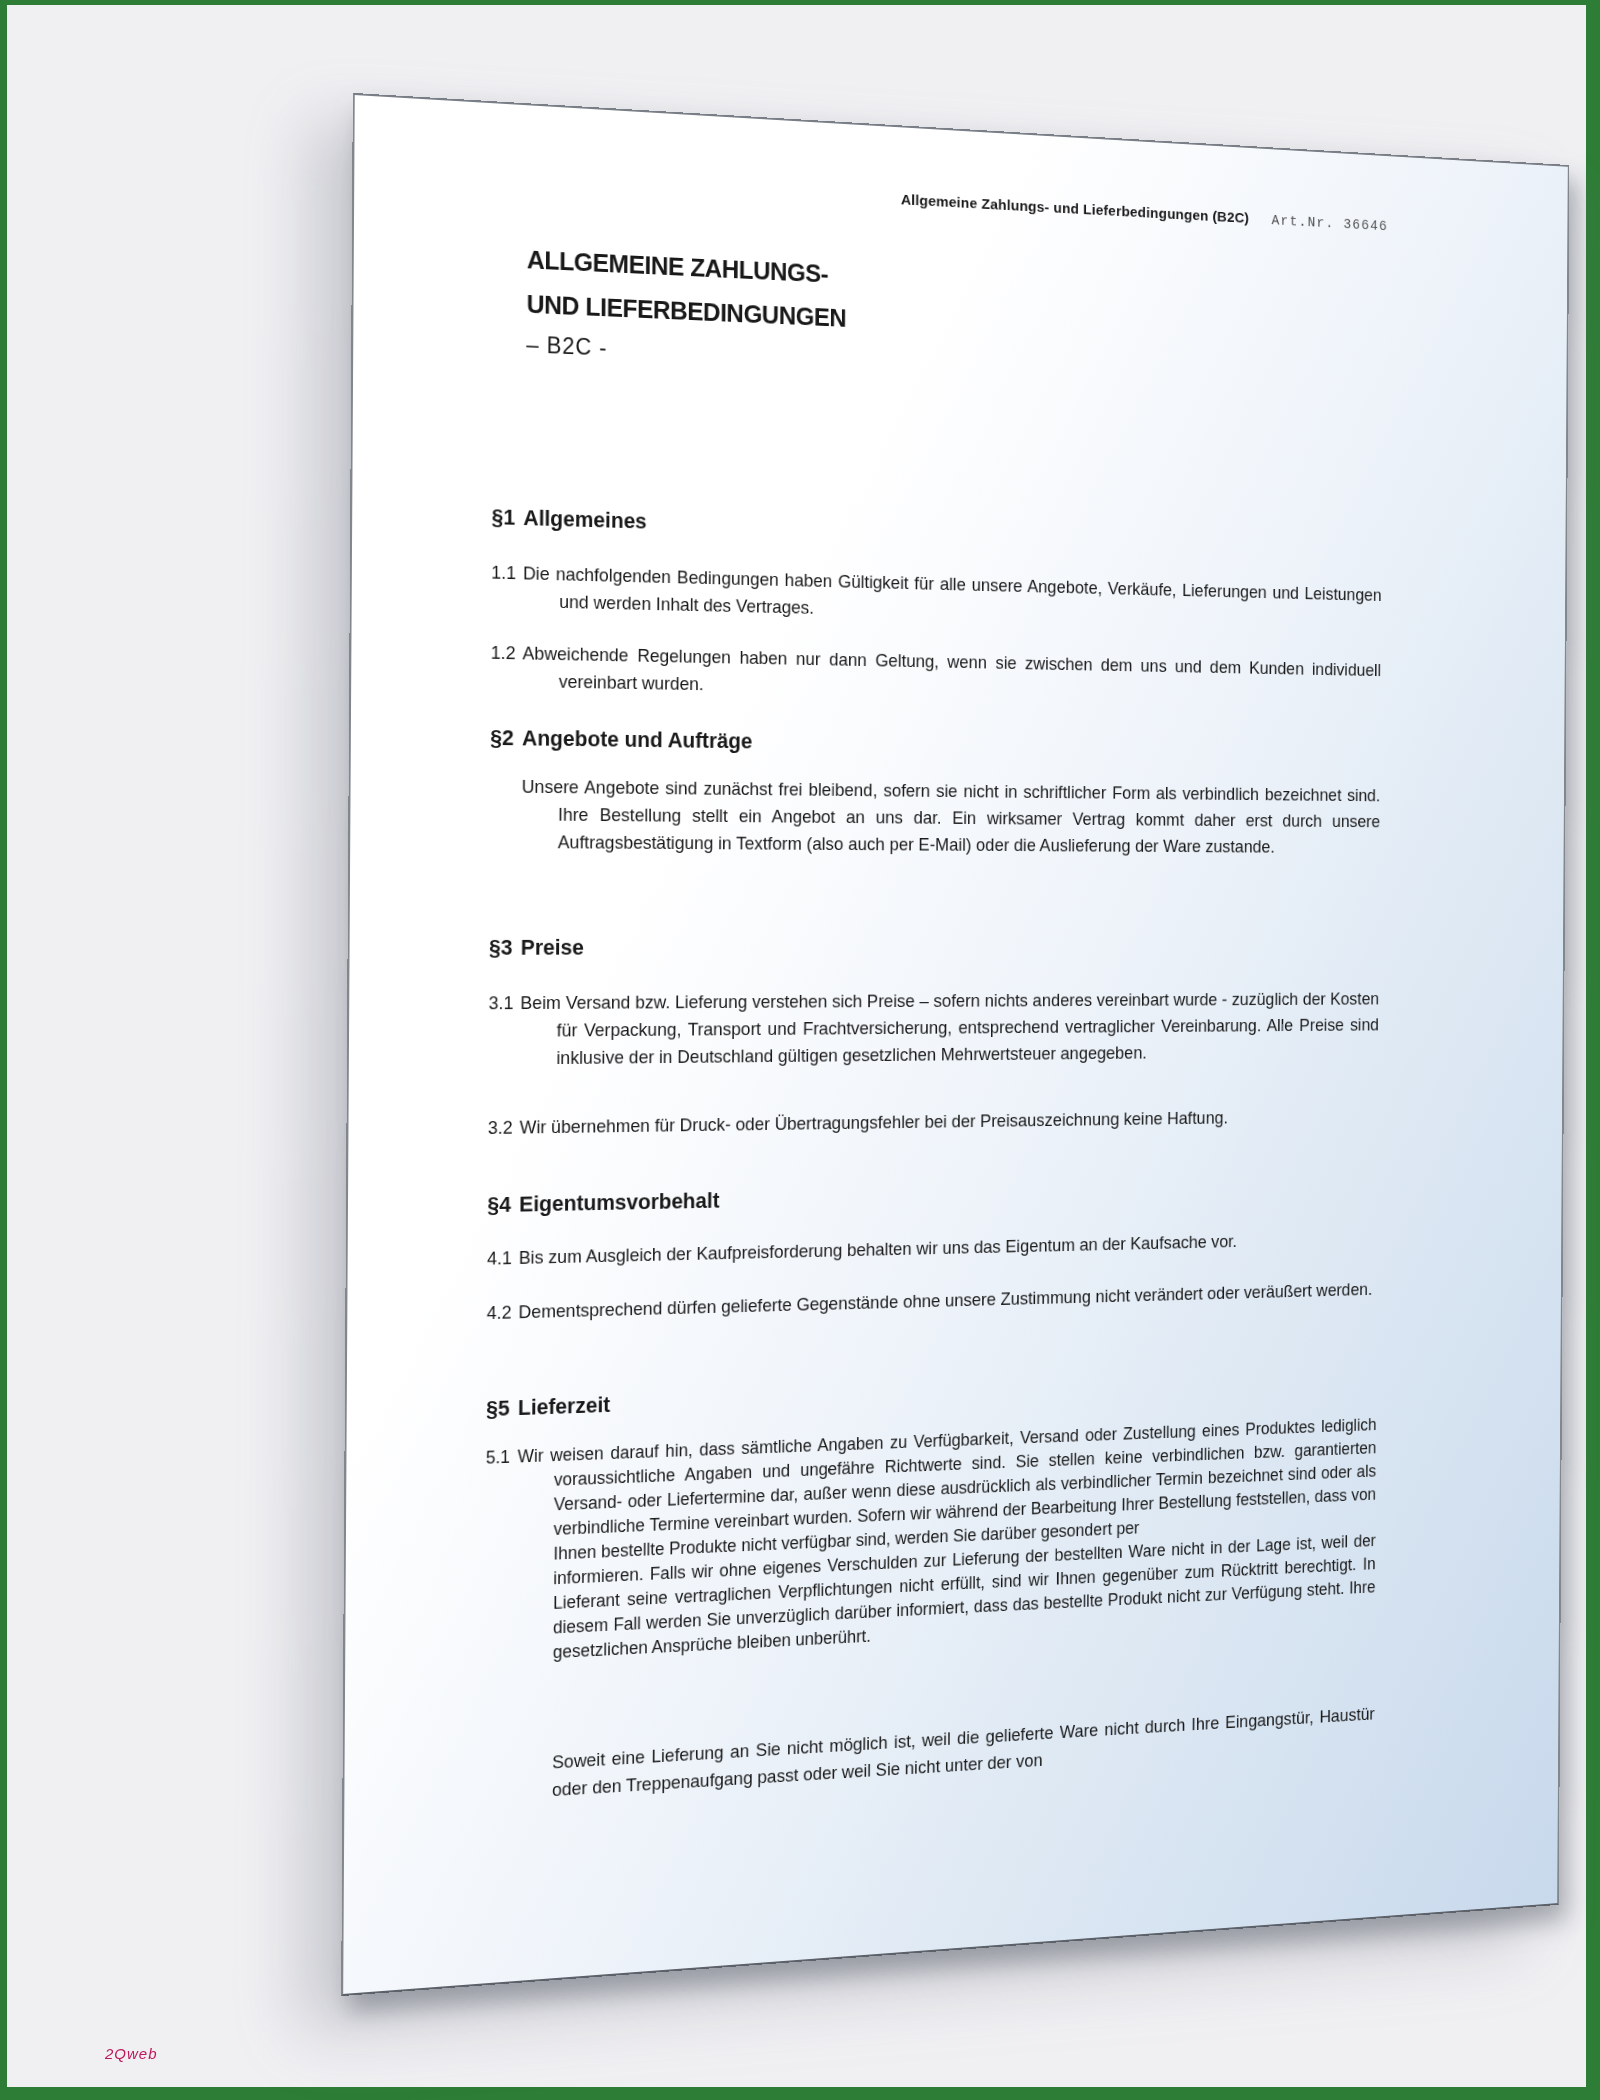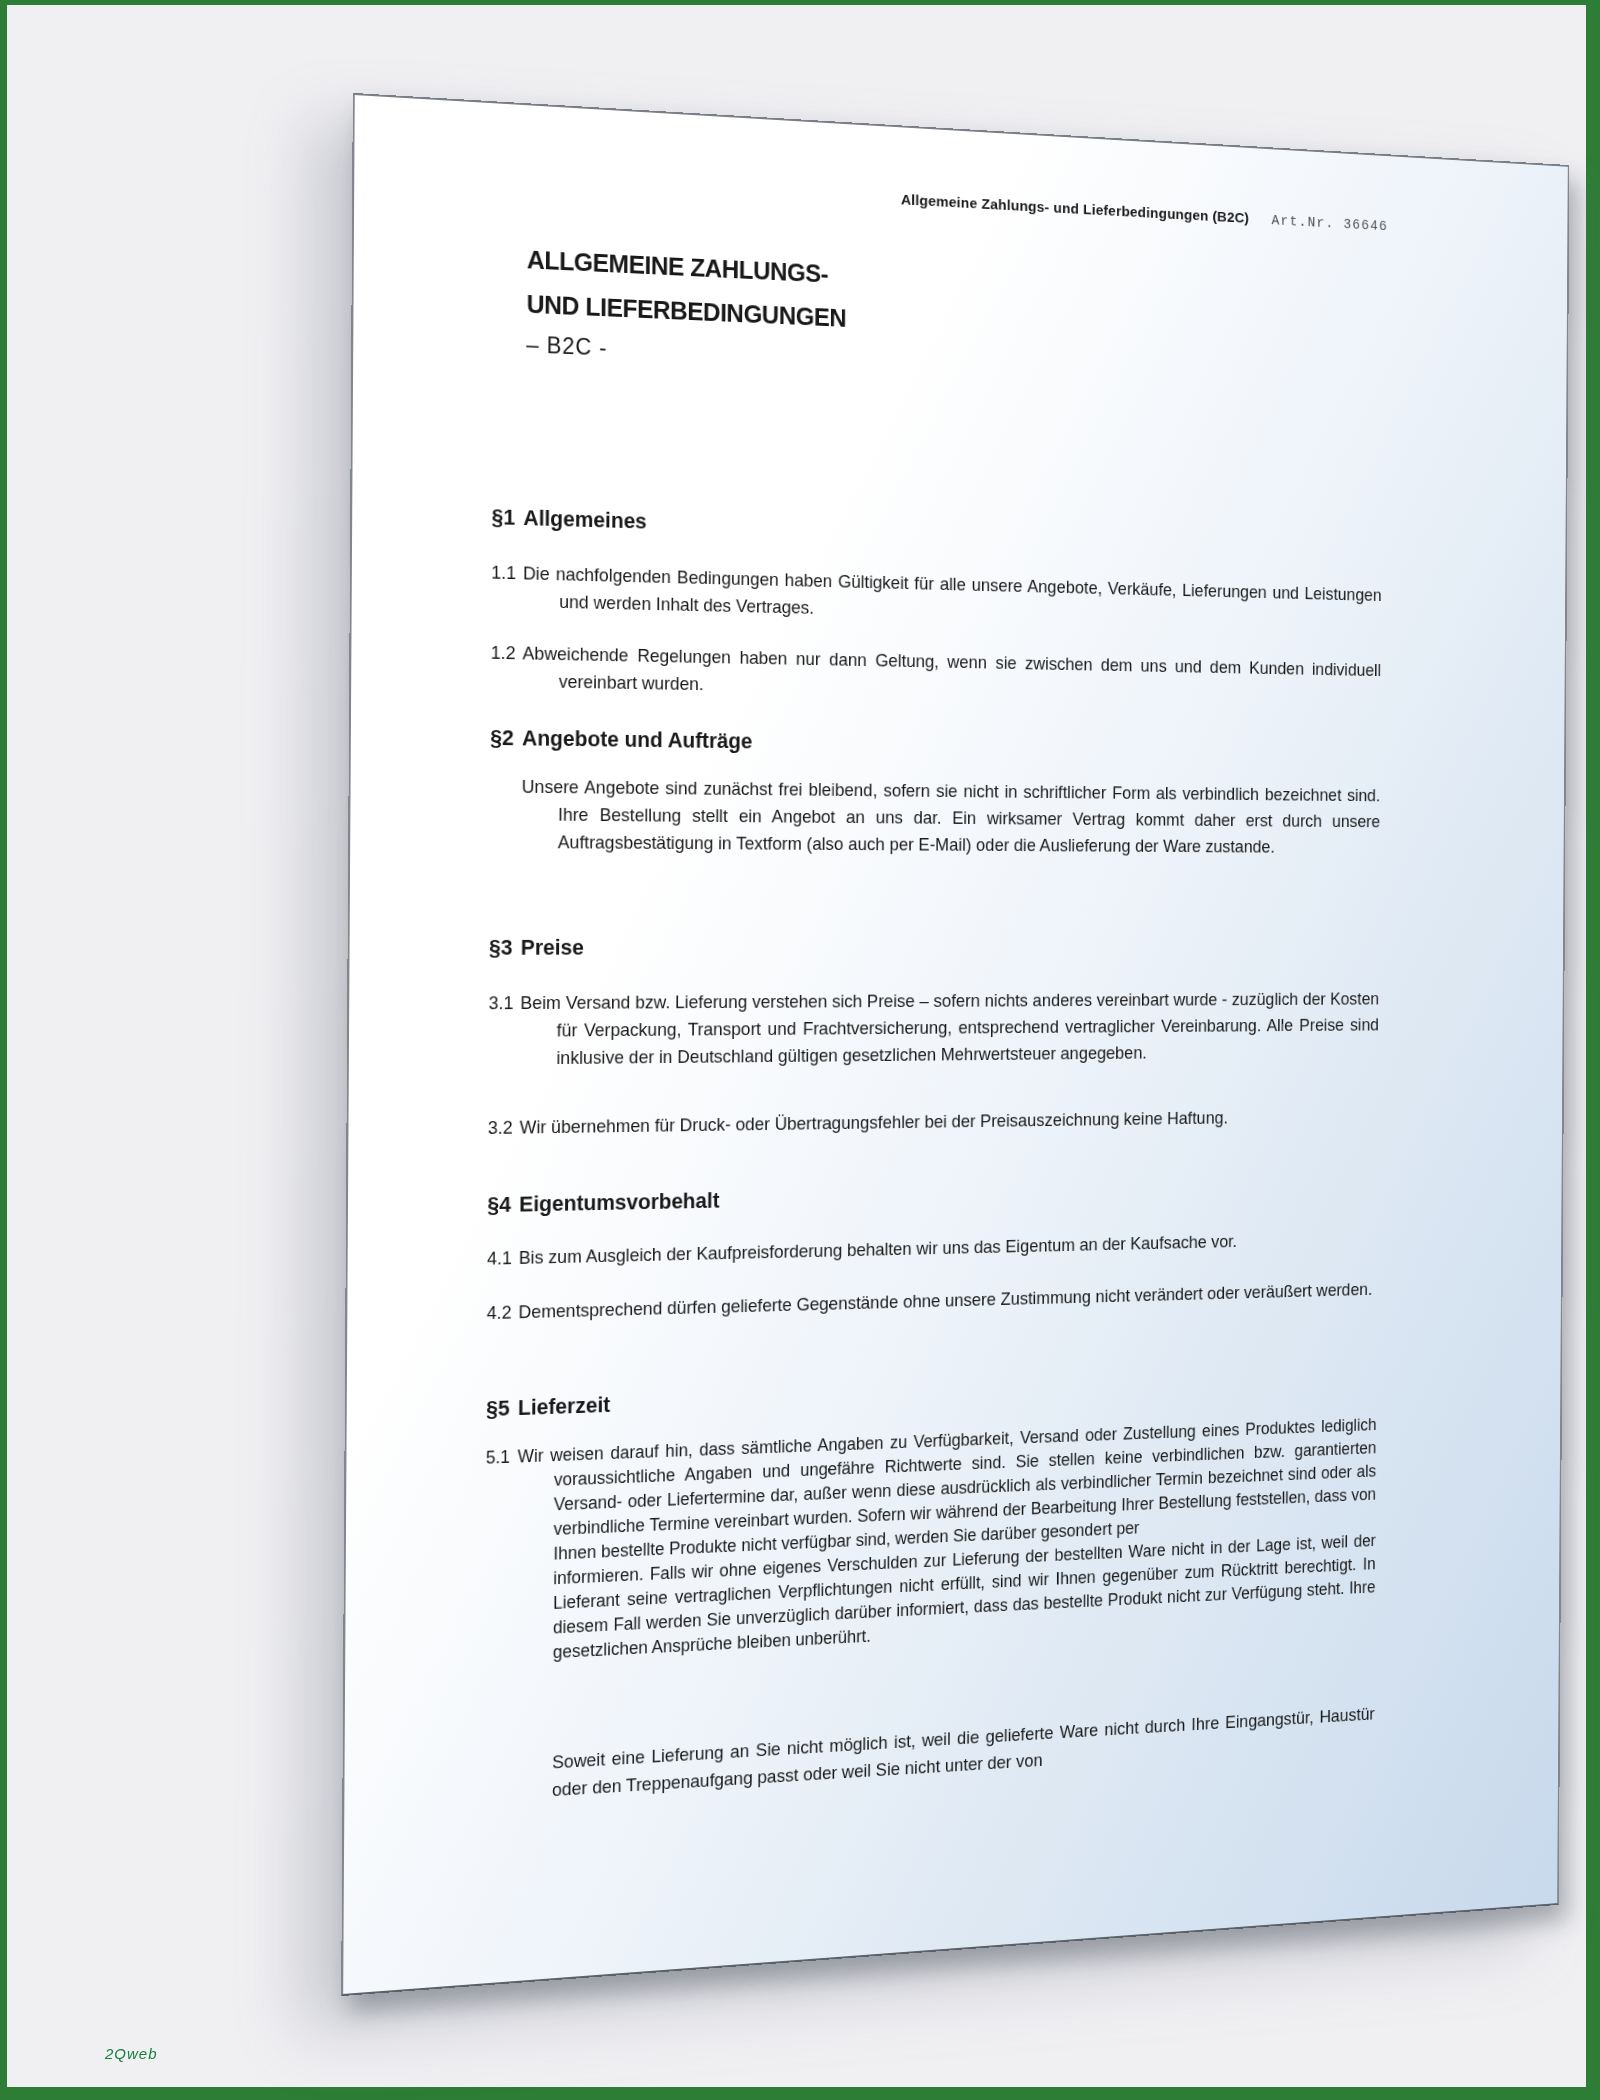--- a/index.html
+++ b/index.html
@@ -9,21 +9,21 @@
     font-family:"Liberation Sans",sans-serif;
   }
   .frame{
     position:absolute;inset:0;box-sizing:border-box;
     border-style:solid;border-width:5px 14px 13px 7px;border-color:#2e7d37;
     background:#f0f0f3;
   }
   .watermark{
     position:absolute;left:98px;top:2040px;
     font-size:15px;font-style:italic;letter-spacing:1px;
-    color:#15803d;
+    color:#be185d;
   }
   .shadow-wrap{
     position:absolute;inset:0;
     filter:drop-shadow(8px 16px 12px rgba(95,101,112,0.5)) drop-shadow(-42px 28px 30px rgba(118,124,136,0.30));
   }
   .page{
     position:absolute;left:340px;top:88px;width:1352px;height:1903px;
     box-sizing:border-box;
     border:2px solid #82878e;border-top-color:#7a7f87;border-bottom-color:#5d626a;
     background:linear-gradient(118deg,#ffffff 30%,#eff4fa 52%,#dde8f3 72%,#c8d9ec 100%);

